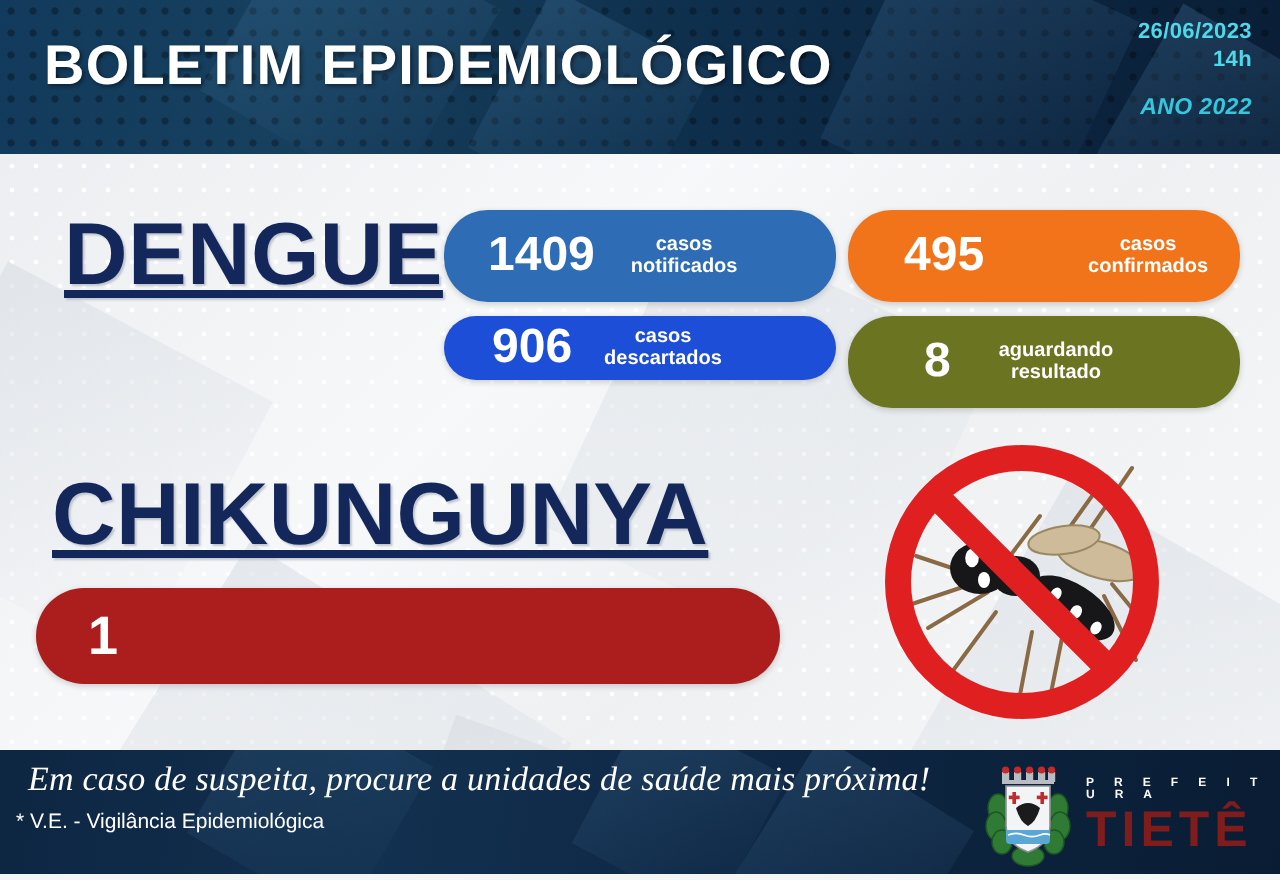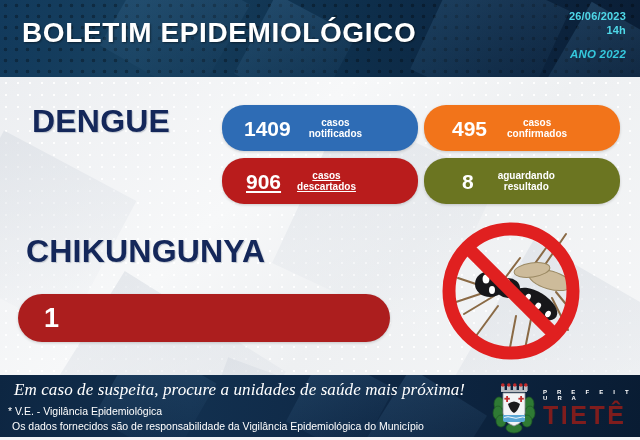--- a/index.html
+++ b/index.html
@@ -86,41 +86,42 @@
     font-size: 11.5px;
     font-weight: bold;
     font-style: italic;
     color: #35c8dd;
     letter-spacing: 0.2px;
   }
 
   
   .section-title {
     position: absolute;
-    font-size: 32px;
+    font-size: 44px;
     font-weight: bold;
     color: #14275a;
     letter-spacing: 0.2px;
     text-shadow: 1px 1px 1px rgba(180,186,196,0.8);
     white-space: nowrap;
+    text-decoration: underline;
   }
   .title-dengue { left: 32px; top: 103px; }
   .title-chik   { left: 26px; top: 233px; }
 
   
   .pill {
     position: absolute;
     display: flex;
     align-items: center;
     border-radius: 22px;
     color: #ffffff;
     box-shadow: 0 1px 3px rgba(0,0,0,0.18);
   }
   .pill-num {
-    font-size: 21px;
+    font-size: 24px;
     font-weight: bold;
     line-height: 1;
     white-space: nowrap;
   }
   .pill-label {
     font-size: 10px;
     font-weight: bold;
     line-height: 1.15;
     text-align: center;
     white-space: pre-line;
@@ -129,28 +130,28 @@
   #pill-notificados {
     left: 222px; top: 105px; width: 196px; height: 46px;
     background: #2e6cb5;
   }
   #pill-notificados .pill-num   { margin-left: 22px; }
   #pill-notificados .pill-label { margin-left: 18px; }
 
   #pill-confirmados {
     left: 424px; top: 105px; width: 196px; height: 46px;
     background: #f2741a;
+    gap: 32px;
   }
   #pill-confirmados .pill-num   { margin-left: 28px; }
   #pill-confirmados .pill-label { margin-left: 20px; }
 
   #pill-descartados {
-    left: 222px; top: 158px; width: 196px; height: 46px;
-    background: #b91c1c;
-    text-decoration: underline;
+    left: 222px; top: 158px; width: 196px; height: 32px;
+    background: #1d4ed8;
   }
   #pill-descartados .pill-num   { margin-left: 24px; }
   #pill-descartados .pill-label { margin-left: 16px; }
 
   #pill-aguardando {
     left: 424px; top: 158px; width: 196px; height: 46px;
     background: #6b7521;
   }
   #pill-aguardando .pill-num   { margin-left: 38px; }
   #pill-aguardando .pill-label { margin-left: 24px; }
@@ -352,21 +353,20 @@
     </svg>
   </div>
 
   <div class="footer">
     <div class="footer-deco fd-1"></div>
     <div class="footer-deco fd-2"></div>
     <div class="footer-deco fd-3"></div>
 
     <div class="footer-call">Em caso de suspeita, procure a unidades de saúde mais próxima!</div>
     <div class="footer-note1">* V.E. - Vigilância Epidemiológica</div>
-    <div class="footer-note2">Os dados fornecidos são de responsabilidade da Vigilância Epidemiológica do Município</div>
 
     <div class="footer-bottomline"></div>
   </div>
 
   <div class="logo">
     <div class="logo-crest">
       <svg viewBox="0 0 44 52" xmlns="http://www.w3.org/2000/svg">
         <g fill="#2f7a34" stroke="#1d5722" stroke-width="0.7">
           <ellipse cx="7" cy="22" rx="5" ry="7"></ellipse>
           <ellipse cx="6" cy="31" rx="5" ry="7"></ellipse>

